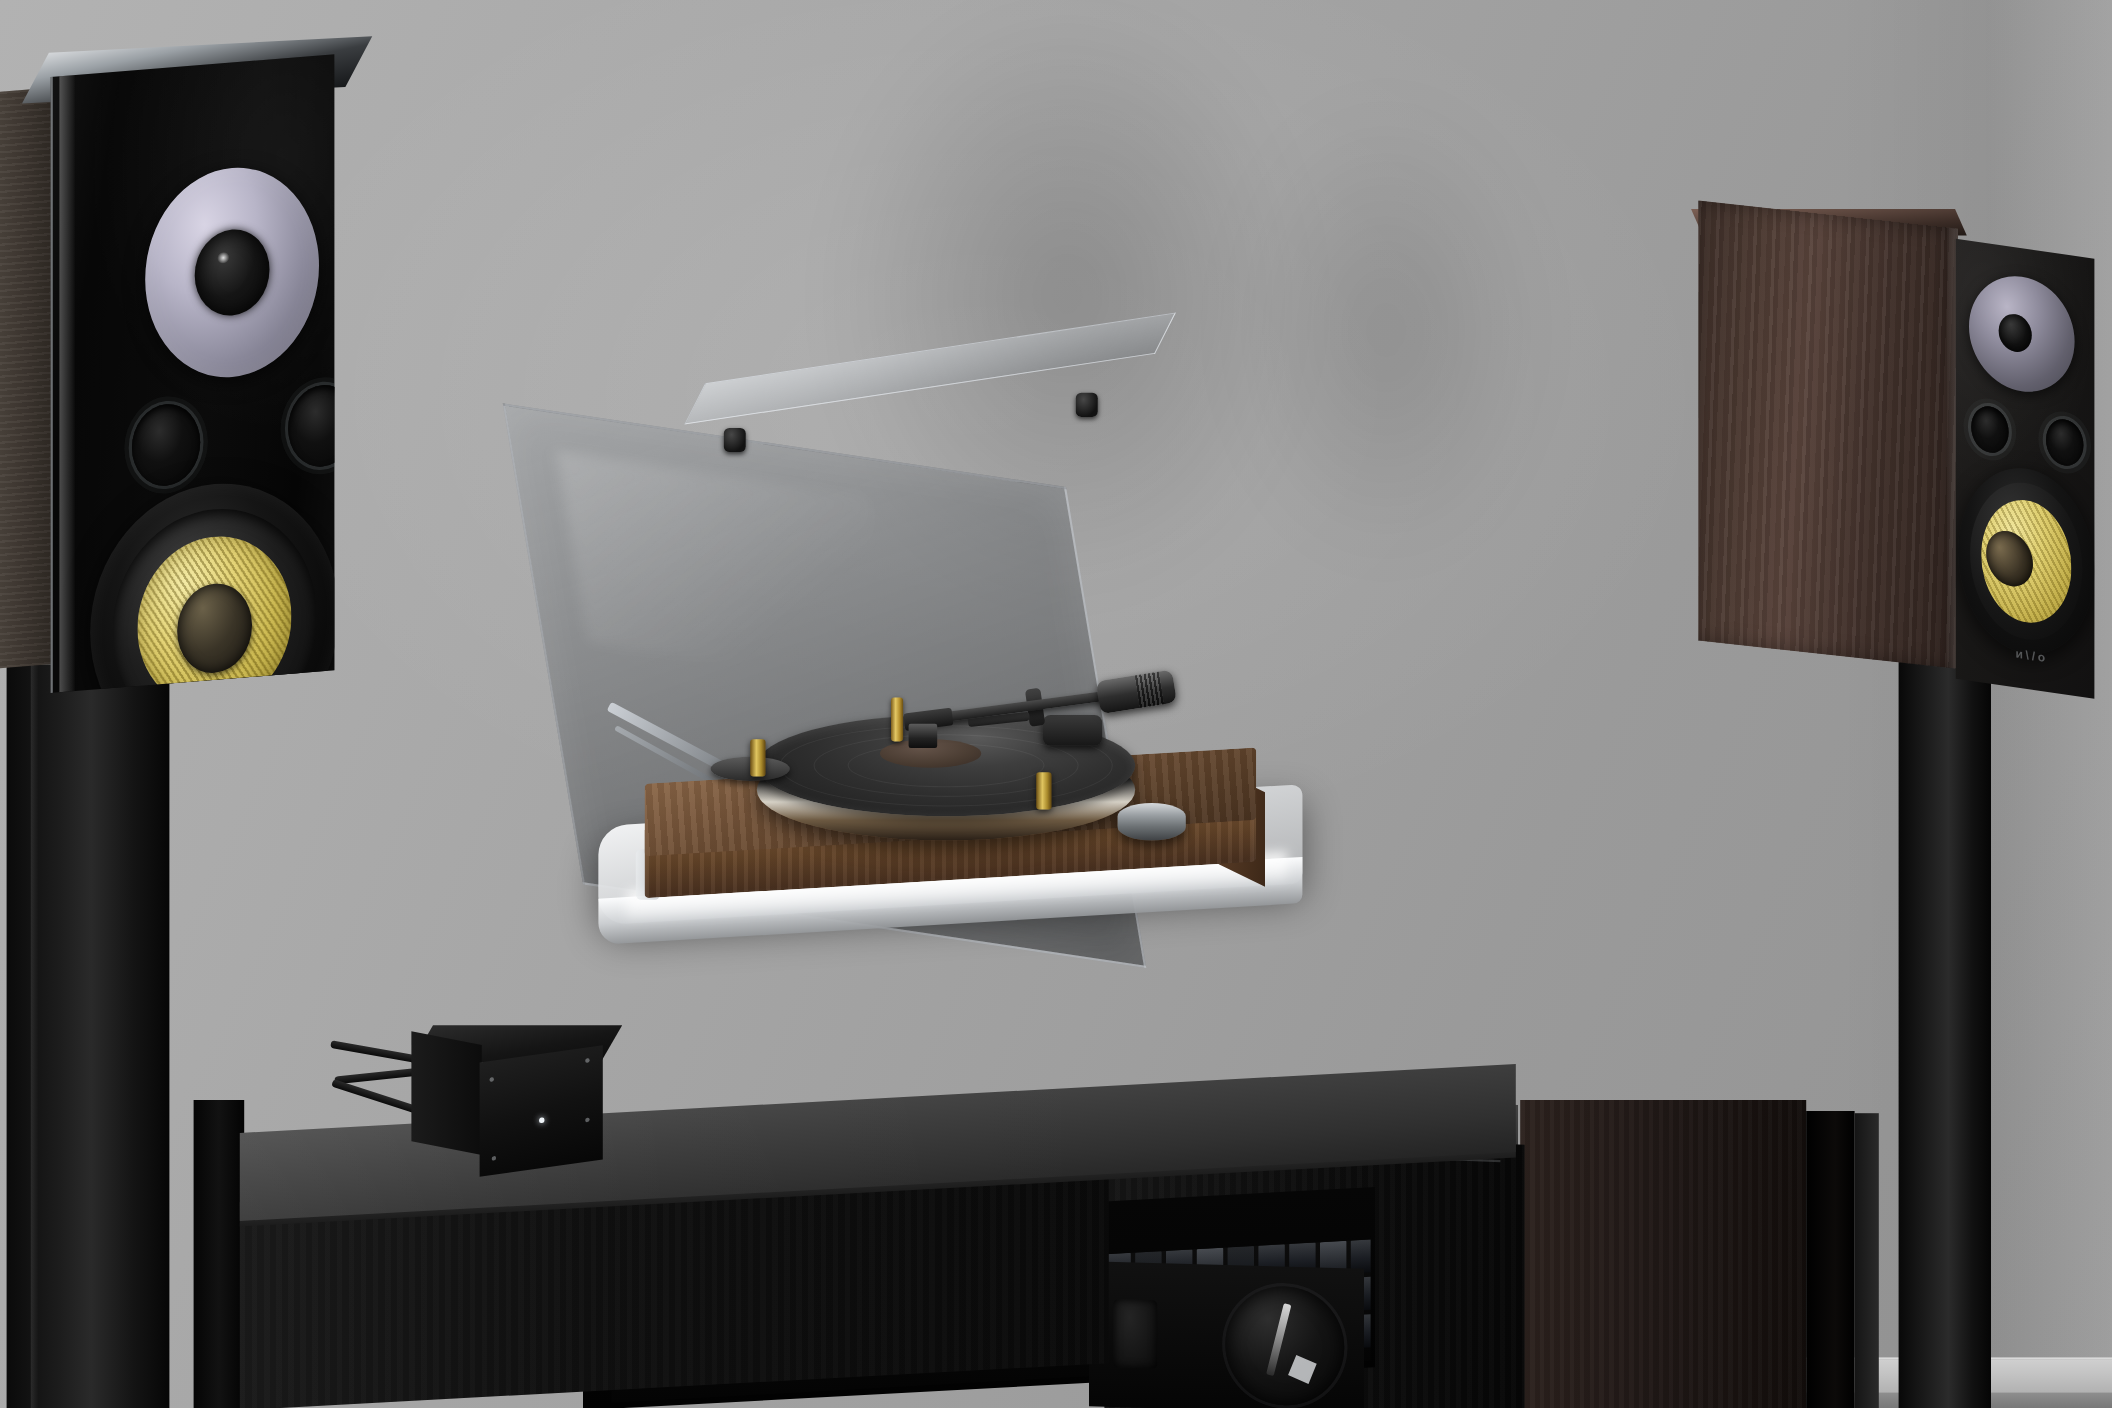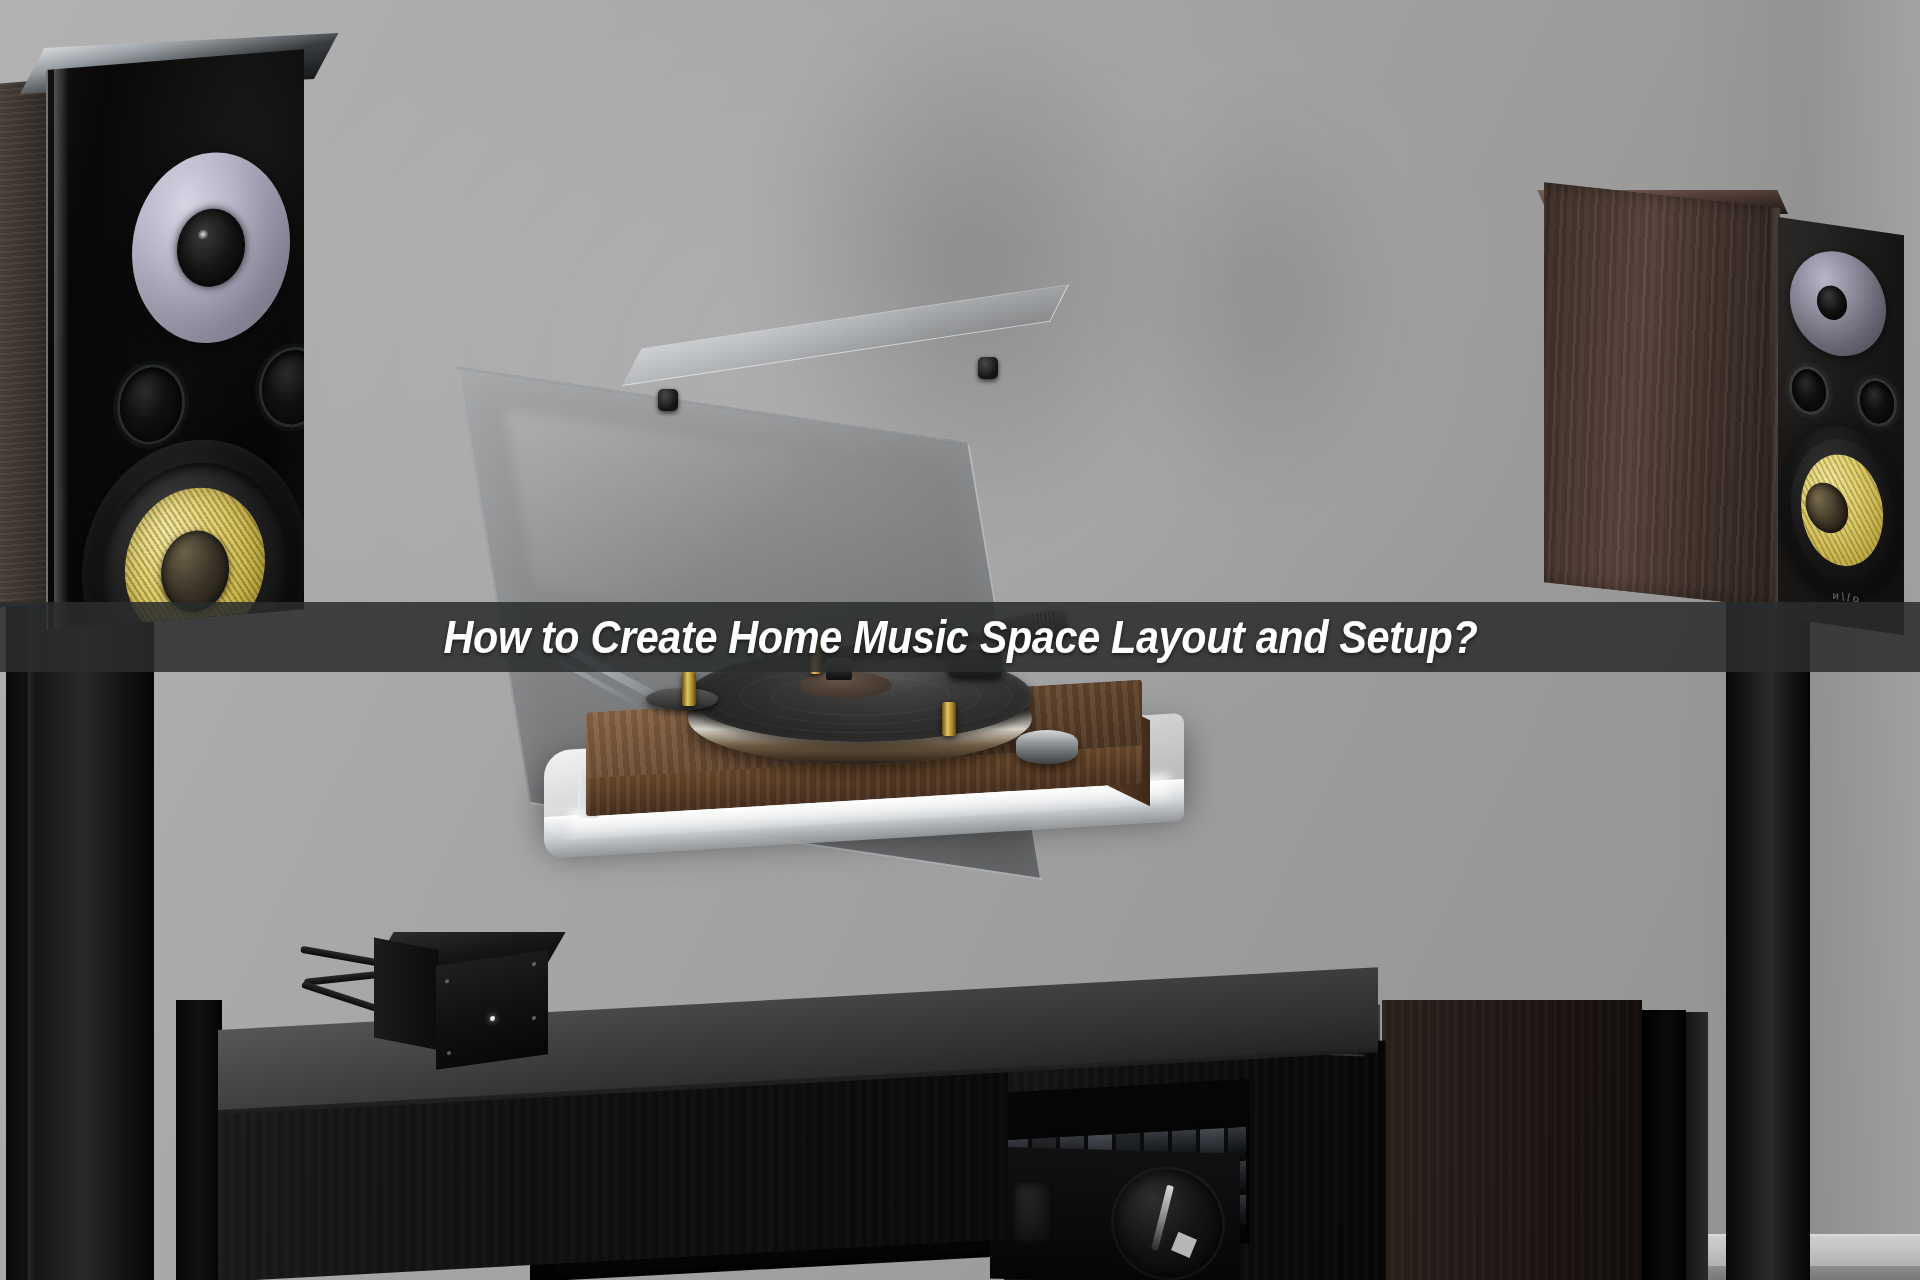--- a/index.html
+++ b/index.html
@@ -790,17 +790,14 @@
     <div class="arm-base"></div>
     <div class="armrest"></div>
     <div class="armlift"></div>
     <div class="arm-tube"></div>
     <div class="counterweight"></div>
     <div class="headshell"></div>
     <div class="cartridge"></div>
     <div class="speed-knob"></div>
   </div>
 
-  <div id="title-banner" style="background: rgba(42, 44, 45, 0.86);">
-    <div class="title" style="color: rgb(255, 255, 255);">How to Create Home Music Space Layout and Setup?</div>
-  </div>
 
 </div>
 
 </body></html>

